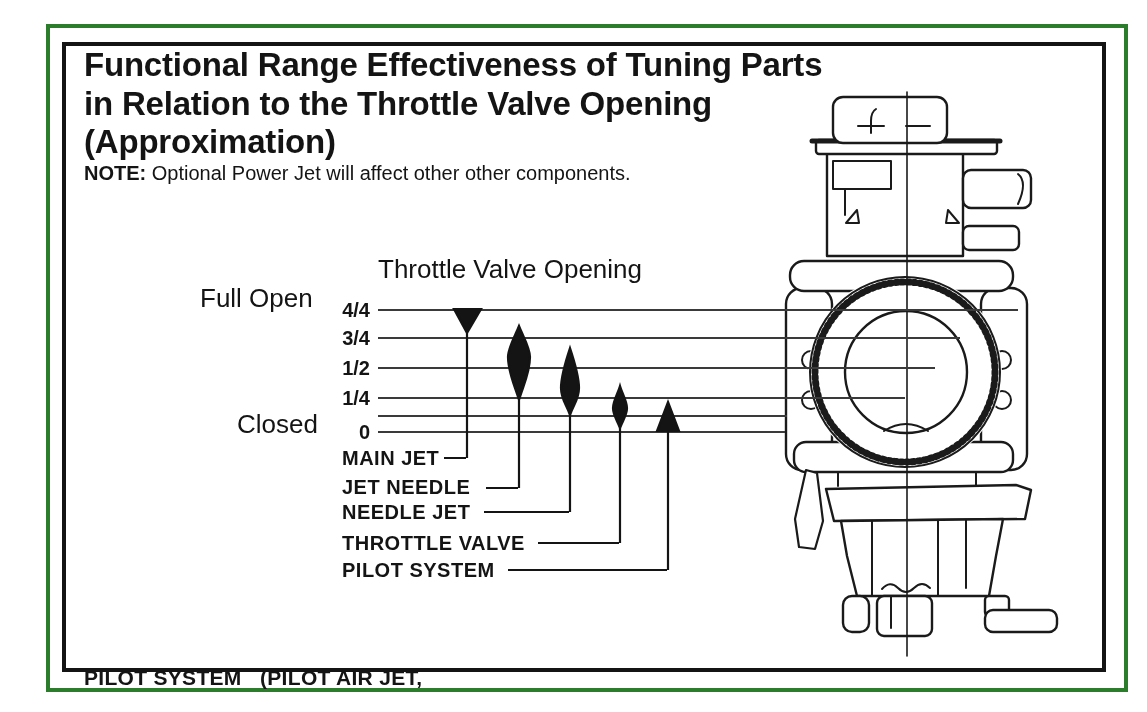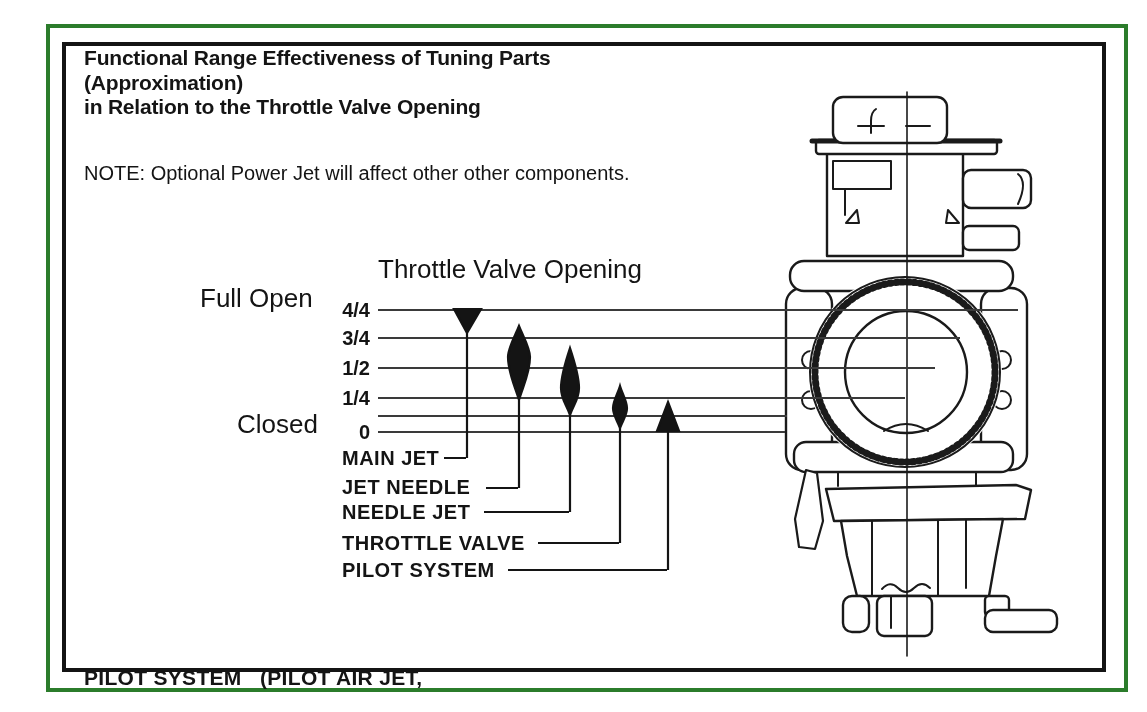--- a/index.html
+++ b/index.html
@@ -3,44 +3,44 @@
 <meta charset="utf-8">
 <style>
   * { margin:0; padding:0; box-sizing:border-box; }
   html,body { width:1147px; height:712px; background:#ffffff; overflow:hidden; }
   body { font-family:"Liberation Sans", sans-serif; color:#141414; }
   .page { position:relative; width:1147px; height:712px; background:#fff; }
   .green-frame { position:absolute; left:46px; top:24px; width:1082px; height:668px;
                  border:4px solid #2b7c2b; background:#fff; }
   .black-frame { position:absolute; left:62px; top:42px; width:1044px; height:630px;
                  border:4px solid #141414; background:#fff; }
-  .title { position:absolute; left:84px; top:46px; font-size:21px; font-weight:bold;
+  .title { position:absolute; left:84px; top:46px; font-size:33px; font-weight:bold;
            line-height:1.17; letter-spacing:-0.2px; white-space:nowrap; }
   .note  { position:absolute; left:84px; top:162px; font-size:20px; white-space:nowrap; }
-  .note b { font-weight:normal;text-align:right; }
+  .note b { font-weight:bold;text-align:right; }
   .footer { position:absolute; left:84px; top:606px; font-size:21px; font-weight:bold;
             line-height:1.38; letter-spacing:0.3px; white-space:pre-wrap; }
   svg.overlay { position:absolute; left:0; top:0; width:1147px; height:712px; }
   svg text { fill:#141414; }
   .t-chart-title { font-size:26px; }
   .t-axis       { font-size:26px; }
   .t-tick       { font-size:20px; font-weight:bold; }
   .t-comp       { font-size:20px; font-weight:bold; letter-spacing:0.5px; }
 </style>
 </head>
 <body>
 
 <div class="page">
   <div class="green-frame"></div>
   <div class="black-frame"></div>
 
   <div class="title">
     <div>Functional Range Effectiveness of Tuning Parts</div>
+    <div>in Relation to the Throttle Valve Opening</div>
     <div>(Approximation)</div>
-    <div>in Relation to the Throttle Valve Opening</div>
   </div>
 
   <div class="note"><b>NOTE:</b><span> Optional Power Jet will affect other other components.</span></div>
 
   <svg class="overlay" viewBox="0 0 1147 712">
 
     <g stroke="#1a1a1a" fill="#ffffff" stroke-width="2.4" stroke-linejoin="round" stroke-linecap="round">
 
       <rect x="786" y="288" width="46" height="182" rx="16"></rect>
       <rect x="981" y="288" width="46" height="182" rx="16"></rect>

